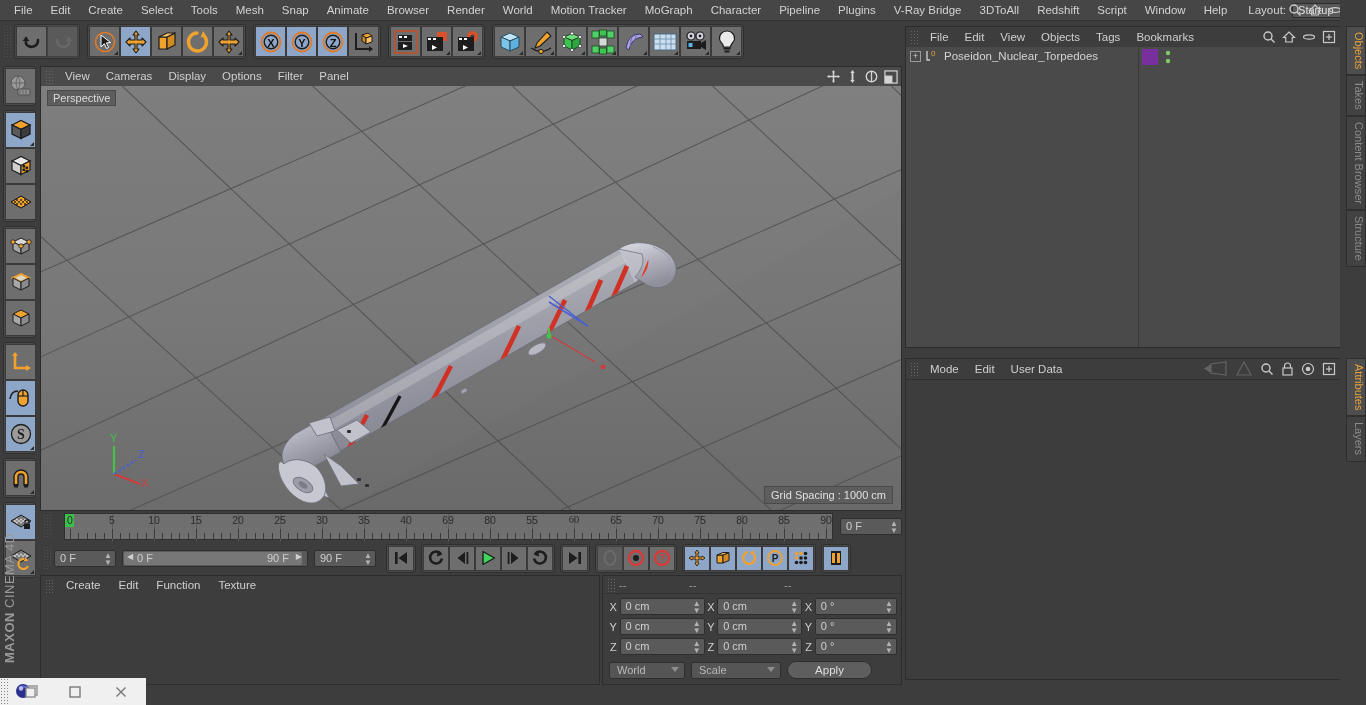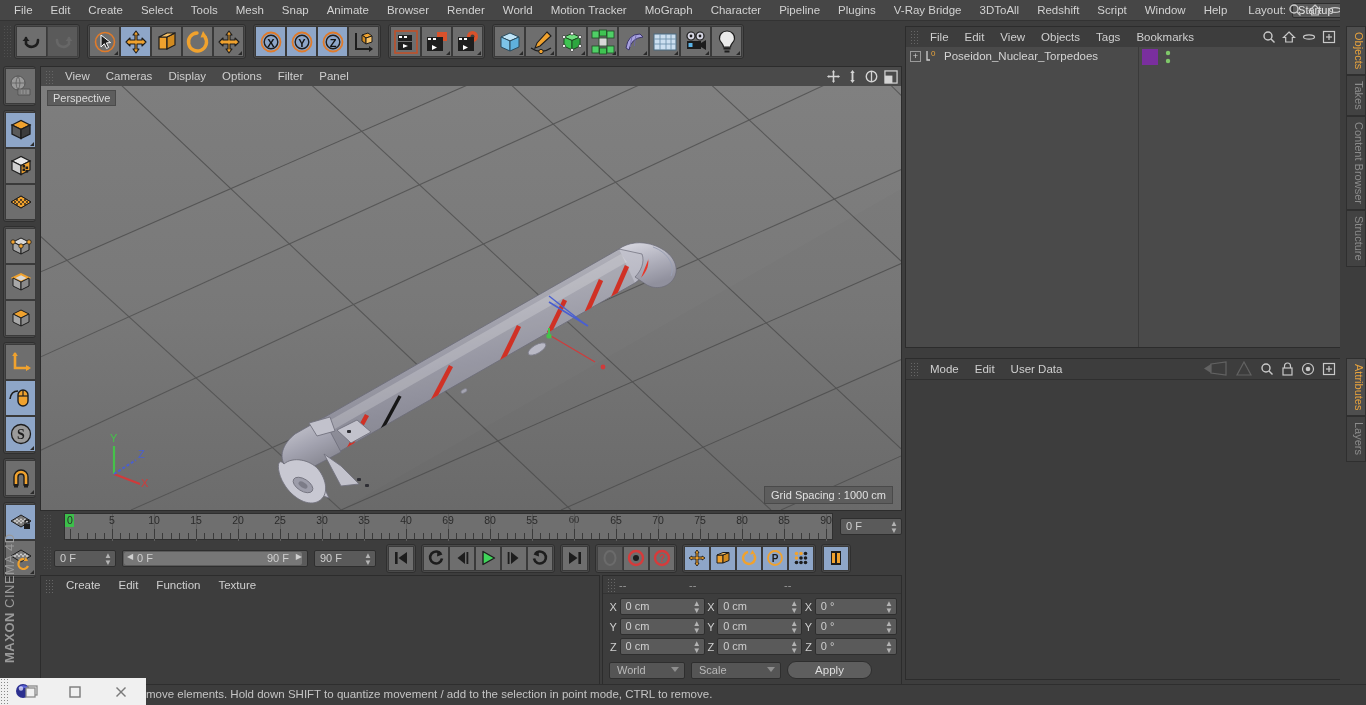--- a/index.html
+++ b/index.html
@@ -1193,23 +1193,20 @@
       <div class="vtab active">Objects</div>
       <div class="vtab">Takes</div>
       <div class="vtab">Content Browser</div>
       <div class="vtab">Structure</div>
     </div>
   <div class="vtabs" id="vtabs-bottom" style="top:358px;height:200px;">
       <div class="vtab active">Attributes</div>
       <div class="vtab">Layers</div>
     </div>
 
-  <div class="statusbar">
-    <div class="status-text">move elements. Hold down SHIFT to quantize movement / add to the selection in point mode, CTRL to remove.</div>
-  </div>
 
   <div class="taskbar-strip">
     <div style="width:10px;height:27px;background-image:radial-gradient(#888 40%,transparent 41%);background-size:3px 3px;"></div>
     <div class="tb-ico">
       <svg width="24" height="20" viewBox="0 0 24 20">
         <circle cx="8" cy="9" r="7" fill="#2b2f8f"></circle>
         <path d="M3 6 A7 7 0 0 1 14 6 Z" fill="#5a63d8"></path>
         <circle cx="6" cy="6.5" r="2.2" fill="#e8e8ff" opacity=".75"></circle>
         <rect x="13" y="4" width="9" height="9" fill="none" stroke="#8a8a8a" stroke-width="1.3"></rect>
         <rect x="11" y="6" width="9" height="9" fill="#f0f0f0" stroke="#8a8a8a" stroke-width="1.3"></rect>

